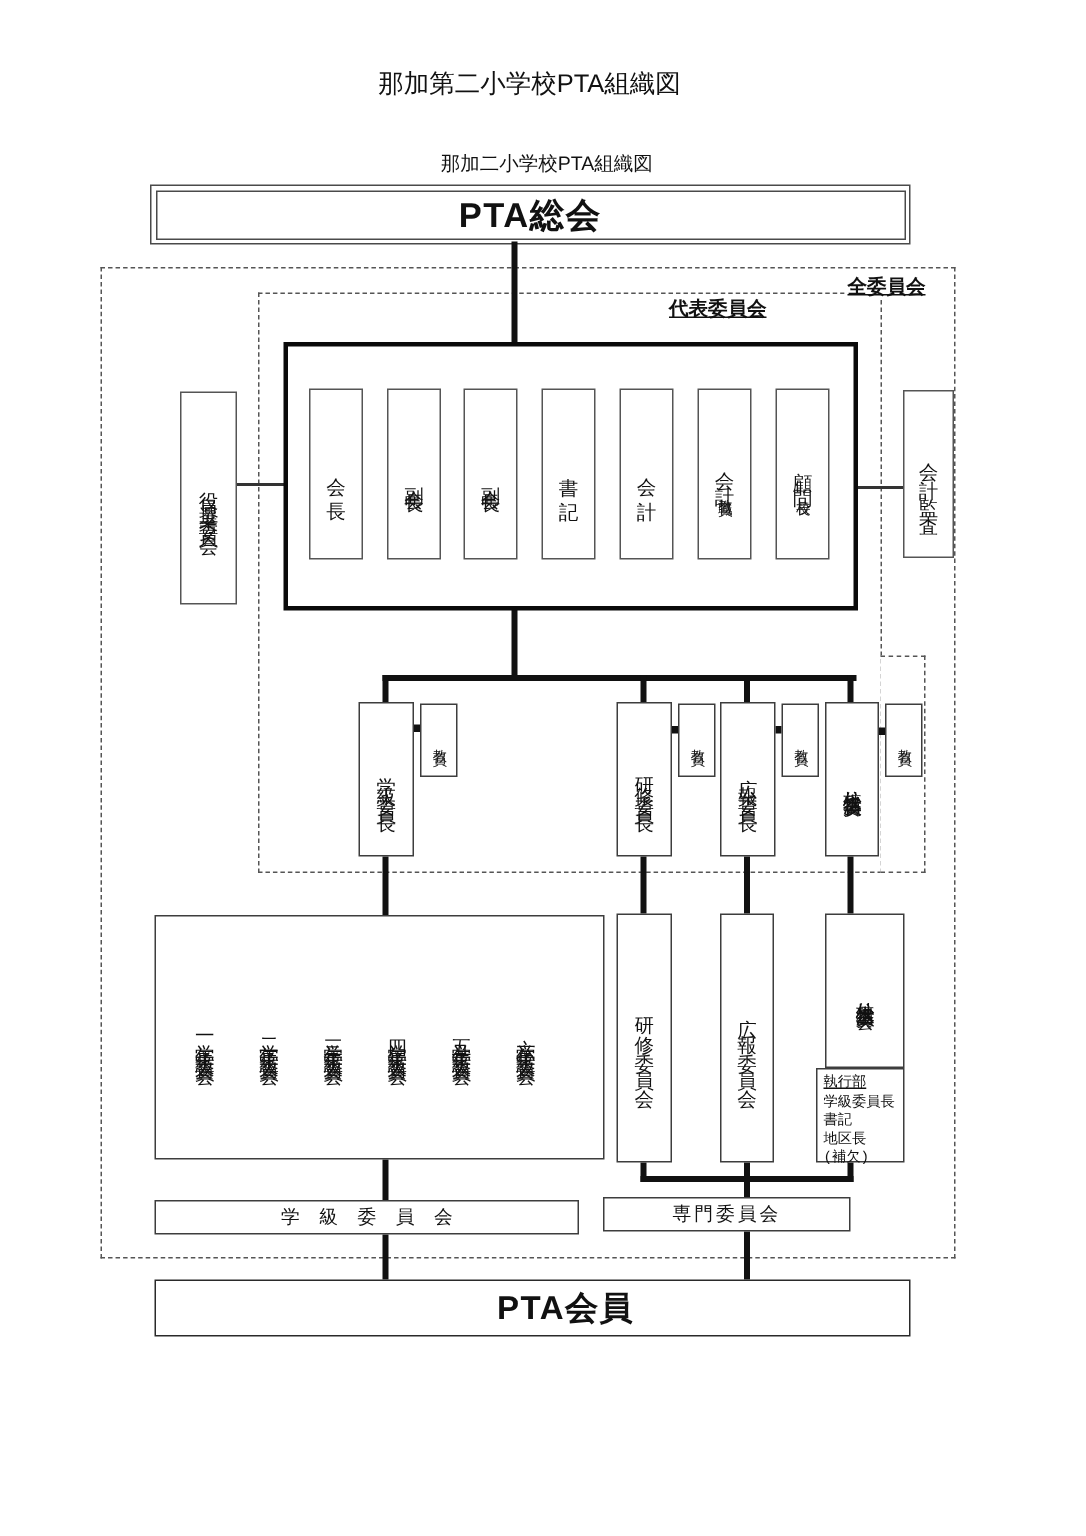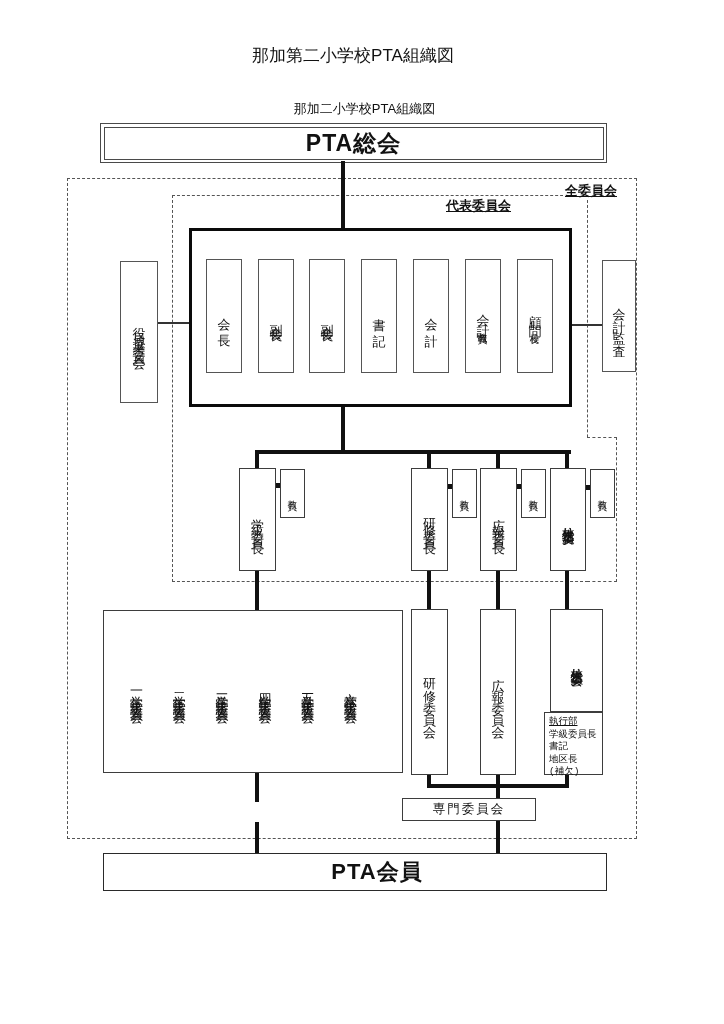--- a/index.html
+++ b/index.html
@@ -164,21 +164,24 @@
     <span class="vtext ls1 f125">校外生活委員会</span>
   </div>
   <div class="box shikko" style="left:544px;top:712px;width:59px;height:63px;font-family:Liberation Mono, monospace;">
     <div class="t">執行部</div>
     <div>学級委員長</div>
     <div>書記</div>
     <div>地区長</div>
     <div>(補欠)</div>
   </div>
 
-  <div class="box" style="left:402px;top:798px;width:134px;height:23px;">
+  <div class="box" style="left:103px;top:800px;width:283px;height:23px;">
+    <span class="barlbl" style="letter-spacing:13px;margin-right:-13px;">学級委員会</span>
+  </div>
+  <div class="box" style="left:402px;top:798px;width:165px;height:23px;">
     <span class="barlbl" style="letter-spacing:2px;">専門委員会</span>
   </div>
 
   <div class="box" style="left:103px;top:853px;width:504px;height:38px;border-color:#2a2a2a;padding-left:44px;">
     <span style="font-size:22px;font-weight:bold;letter-spacing:1px;">PTA会員</span>
   </div>
 
 </div>
 
 </body></html>

